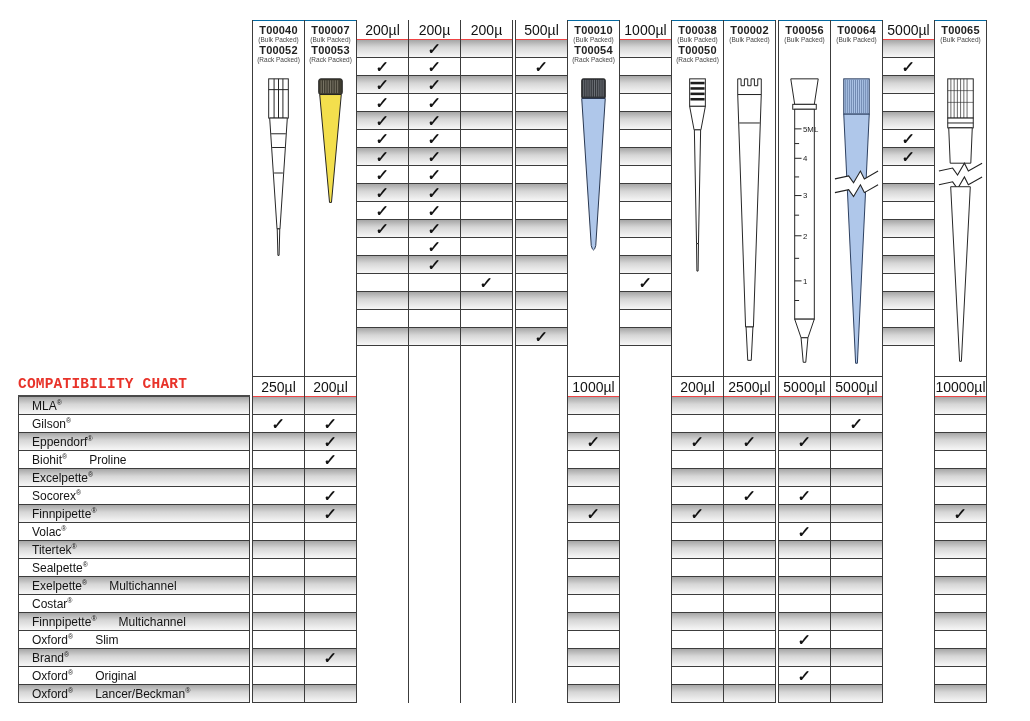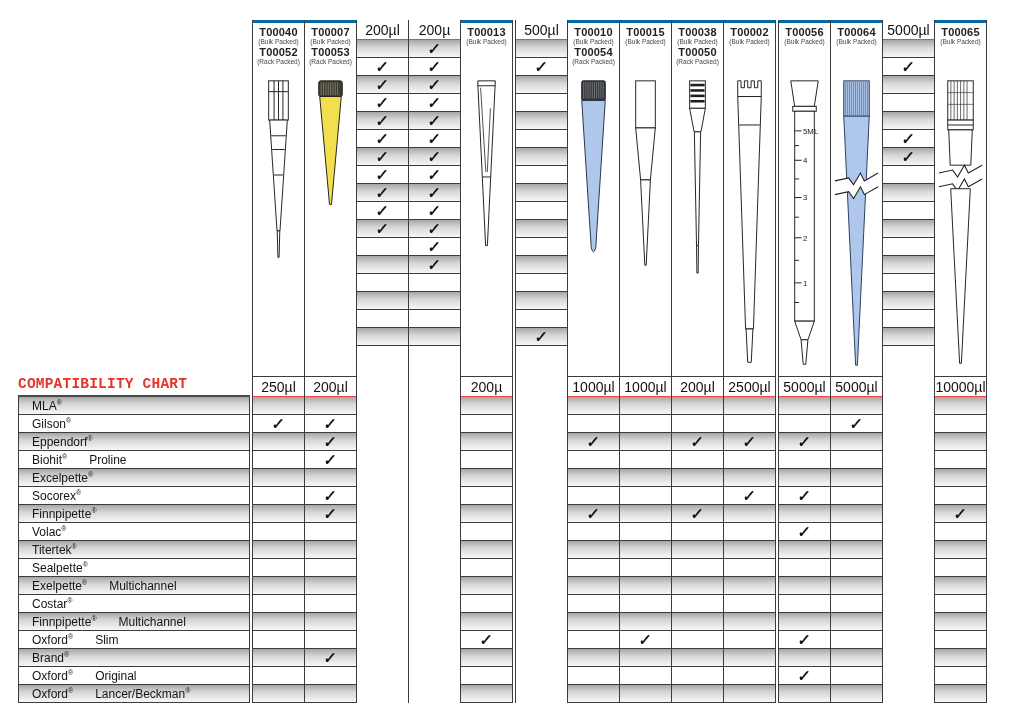--- a/index.html
+++ b/index.html
@@ -11,21 +11,21 @@
   .labels-spacer { height:357px; }
   .title-cell { height:20px; box-sizing:border-box; border-bottom:2px solid #4a4a4a; display:flex; align-items:flex-end; padding-bottom:3px;font-family:Liberation Mono, monospace; }
   .title { color:#e8332a; font-weight:bold; font-size:14.5px; letter-spacing:.2px; }
   .label-cell { height:18px; box-sizing:border-box; border:1px solid #3c3c3c; border-top:none;
                 display:flex; align-items:center; padding-left:13px; font-size:12px; color:#141414; white-space:nowrap; }
   .label2 { margin-left:22px; }
   sup { font-size:58%; vertical-align:super; line-height:0; }
 
   .group { display:flex; margin-left:2px; border-left:1px solid #3c3c3c; }
   .col { width:52px; flex:0 0 52px; box-sizing:border-box; border-right:1px solid #3c3c3c; display:flex; flex-direction:column; }
-  .header { height:357px; box-sizing:border-box; border-top:3px solid #0369a1; border-bottom:1px solid #3c3c3c;
+  .header { height:357px; box-sizing:border-box; border-top:1px solid #0369a1; border-bottom:1px solid #3c3c3c;
             display:flex; flex-direction:column; align-items:center; }
   .codes { height:53px; box-sizing:border-box; padding-top:4px; text-align:center; }
   .code { font-size:11px; font-weight:bold; line-height:11px; color:#222; letter-spacing:.2px; }
   .pack { font-size:6.5px; line-height:8px; color:#444; }
   .codes .code + .pack { margin-bottom:1px; }
   svg.tip { display:block; }
   .vol { height:20px; box-sizing:border-box; border-bottom:1px solid #ef4444; display:flex; align-items:center; justify-content:center;
          font-size:14px; color:#111; }
   .cell { height:18px; box-sizing:border-box; border-bottom:1px solid #3c3c3c; display:flex; align-items:center; justify-content:center; }
   .odd  { background:linear-gradient(180deg,#a6a6a6 0%,#d6d6d6 42%,#f7f7f7 100%); }
@@ -276,33 +276,20 @@
           </div>
           <div class="cell odd">
             <span class="check">✓</span>
           </div>
           <div class="cell even"></div>
           <div class="cell odd"></div>
           <div class="cell even"></div>
           <div class="cell odd"></div>
         </div>
         <div class="col">
-    <div class="header">
-      <div class="codes">
-              <div class="code">T00013</div>
-          <div class="pack">(Bulk Packed)</div>
-            </div>
-            <svg class="tip" width="51" height="300" viewBox="0 0 52 300">
-    <polygon points="17,2 35,2 26.9,170 25.1,170" fill="#fff" stroke="#222"></polygon>
-    <line x1="17" y1="7" x2="35" y2="7" stroke="#222"></line>
-    <polyline points="20,9 25.3,95" fill="none" stroke="#222" stroke-width="0.8"></polyline>
-    <polyline points="30,30 26.8,95" fill="none" stroke="#222" stroke-width="0.8"></polyline>
-    <line x1="21.8" y1="100" x2="30.2" y2="100" stroke="#222"></line>
-            </svg>
-    </div>
     <div class="vol">200µ</div>
           <div class="cell odd"></div>
           <div class="cell even"></div>
           <div class="cell odd"></div>
           <div class="cell even"></div>
           <div class="cell odd"></div>
           <div class="cell even"></div>
           <div class="cell odd"></div>
           <div class="cell even"></div>
           <div class="cell odd"></div>
@@ -383,31 +370,20 @@
           <div class="cell even"></div>
           <div class="cell odd"></div>
           <div class="cell even"></div>
           <div class="cell odd"></div>
           <div class="cell even"></div>
           <div class="cell odd"></div>
           <div class="cell even"></div>
           <div class="cell odd"></div>
         </div>
         <div class="col">
-    <div class="header">
-      <div class="codes">
-              <div class="code">T00015</div>
-          <div class="pack">(Bulk Packed)</div>
-            </div>
-            <svg class="tip" width="51" height="300" viewBox="0 0 52 300">
-    <rect x="16" y="2" width="20" height="48" fill="#fff" stroke="#222"></rect>
-    <polygon points="16,50 36,50 31,103 21,103" fill="#fff" stroke="#222"></polygon>
-    <polygon points="21,103 31,103 26.7,190 25.3,190" fill="#fff" stroke="#222"></polygon>
-            </svg>
-    </div>
     <div class="vol">1000µl</div>
           <div class="cell odd"></div>
           <div class="cell even"></div>
           <div class="cell odd"></div>
           <div class="cell even"></div>
           <div class="cell odd"></div>
           <div class="cell even"></div>
           <div class="cell odd"></div>
           <div class="cell even"></div>
           <div class="cell odd"></div>

